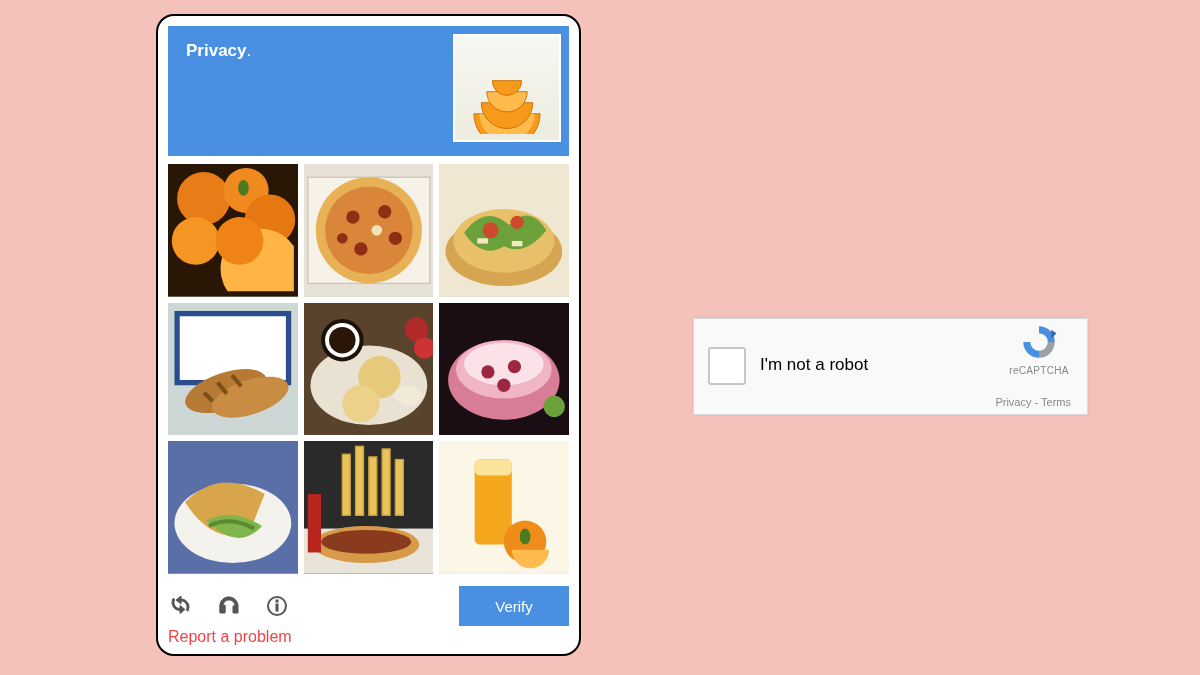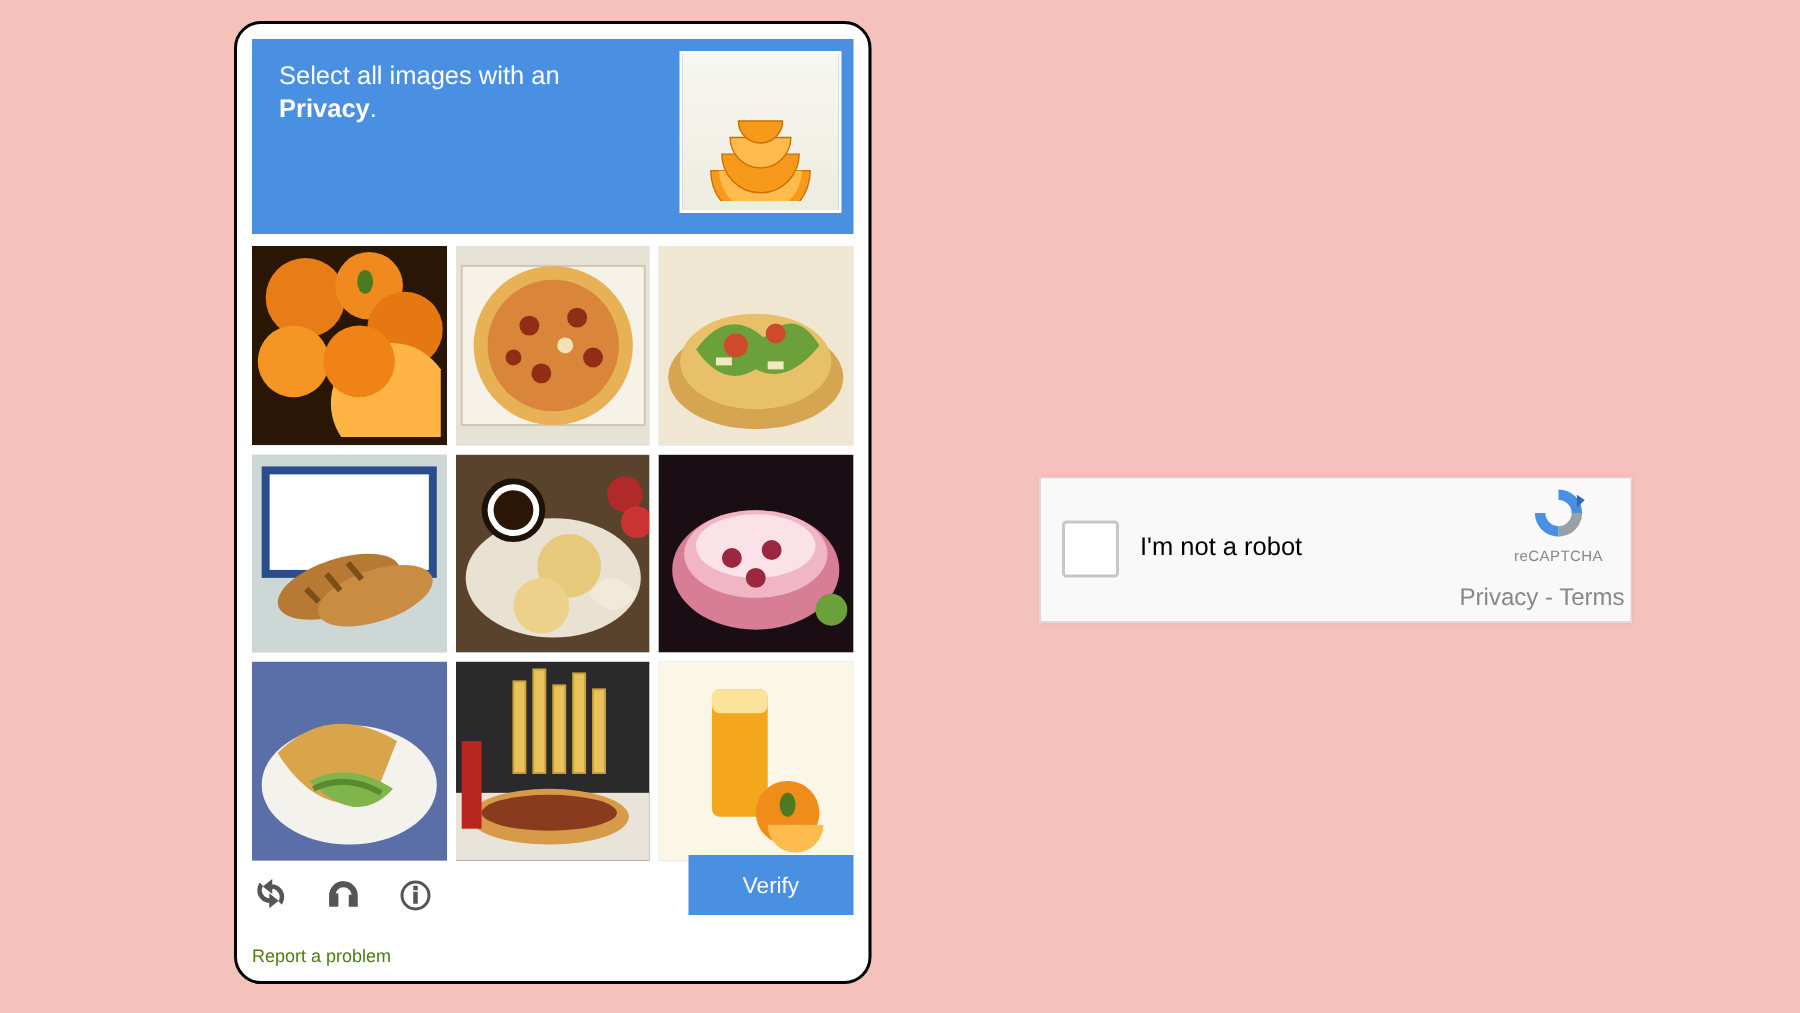--- a/index.html
+++ b/index.html
@@ -12,44 +12,43 @@
   .hdr-line2{font-size:17px;font-weight:bold;line-height:22px}
   .sample{position:absolute;right:8px;top:8px;width:108px;height:108px;background:#fff;border:2px solid #fff;box-sizing:border-box}
   .sample-inner{width:100%;height:100%;background:linear-gradient(#f7f7f2,#ececdf);display:flex;align-items:center;justify-content:center}
   .sample-inner svg{width:92px;height:92px}
 
   .grid{display:grid;grid-template-columns:repeat(3,1fr);grid-template-rows:repeat(3,1fr);gap:6px;margin-top:8px;height:410px}
   .cell{background:#ddd;overflow:hidden;cursor:pointer}
   .cell svg{display:block;width:100%;height:100%}
 
   .footer{position:absolute;left:10px;right:10px;bottom:8px}
-  .iconbar{display:flex;align-items:flex-end;gap:22px;color:#555;height:40px}
+  .iconbar{display:flex;align-items:center;gap:22px;color:#555;height:40px}
   .iconbar .ic{width:26px;height:26px;display:flex;align-items:center;justify-content:center;cursor:pointer}
   .iconbar svg{width:24px;height:24px;fill:#555;stroke:#555}
   .verify{position:absolute;right:0;top:0;height:40px;width:110px;background:#4a90e2;color:#fff;border:none;font-size:15px;cursor:pointer}
-  .report{color:#4d7c0f;font-size:12px;margin-top:20px;cursor:pointer;display:inline-block}
+  .report{color:#ef4444;font-size:16px;margin-top:2px;cursor:pointer;display:inline-block}
 
   
   .widget{position:absolute;left:693px;top:318px;width:395px;height:97px;background:#f9f9f9;border:1px solid #d9d9d9;box-sizing:border-box;box-shadow:0 0 3px rgba(0,0,0,0.08)}
   .wbox{position:absolute;left:14px;top:28px;width:34px;height:34px;border:2px solid #c7c7c7;border-radius:3px;background:#fff;cursor:pointer}
   .wlabel{position:absolute;left:66px;top:36px;font-size:17px;color:#000000}
   .logo{position:absolute;right:18px;top:2px;width:60px;height:60px;text-align:center}
   .logo svg{width:42px;height:42px}
   .logo-cap{font-size:10px;color:#888;letter-spacing:0.3px;margin-top:-2px}
-  .links{position:absolute;right:4px;bottom:6px;font-size:16px;color:#888}
+  .links{position:absolute;right:16px;bottom:6px;font-size:11px;color:#888}
   .links span{cursor:pointer}
 </style>
 </head>
 <body>
 
 <div class="stage">
 
   <div class="card">
     <div class="hdr">
-      <div class="hdr-line1">Select all images with an</div>
       <div>
         <span class="hdr-line2">Privacy</span><span class="hdr-line1">.</span>
       </div>
       <div class="sample">
         <div class="sample-inner">
           <svg viewBox="0 0 100 100">
             <g>
               <path d="M50 78 L14 78 A36 36 0 0 0 86 78 Z" fill="#f79a1b" stroke="#c96f00" stroke-width="1"></path>
               <path d="M50 78 L20 78 A30 30 0 0 0 80 78 Z" fill="#ffbb4d"></path>
               <g stroke="#fff" stroke-width="2">

